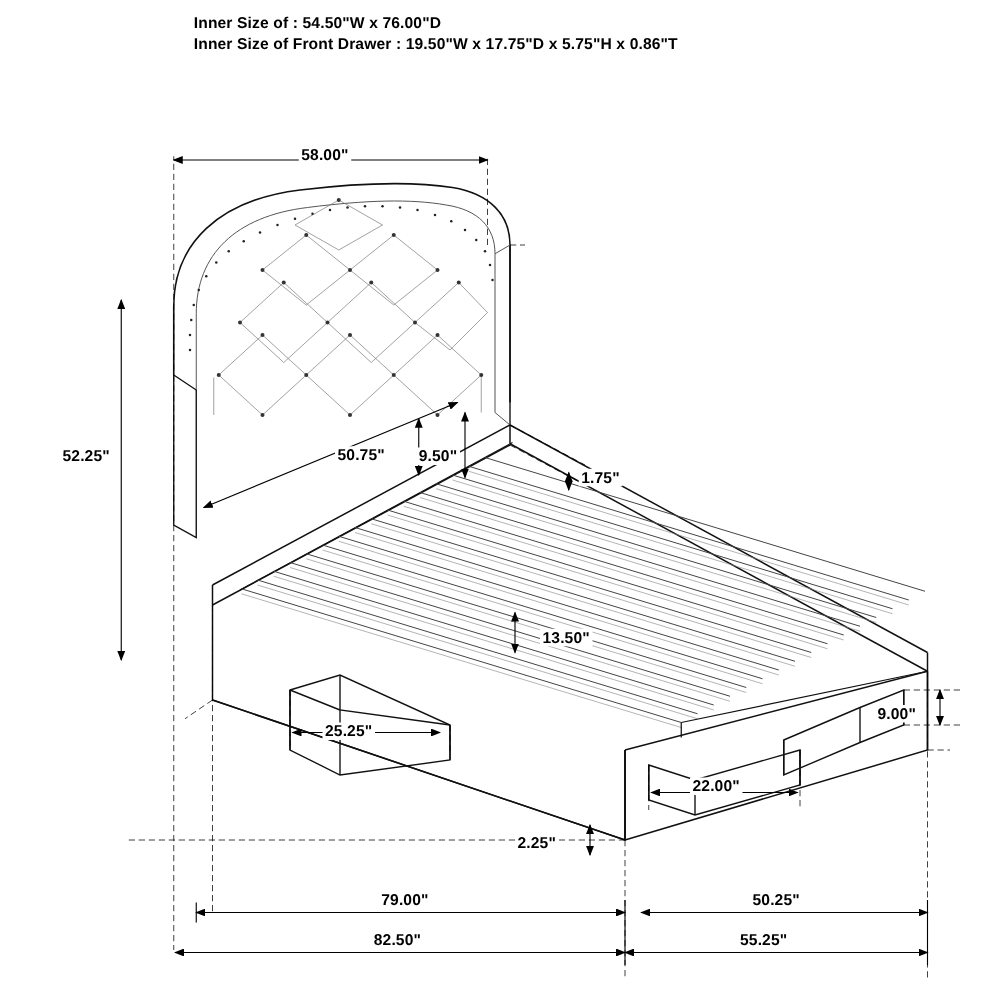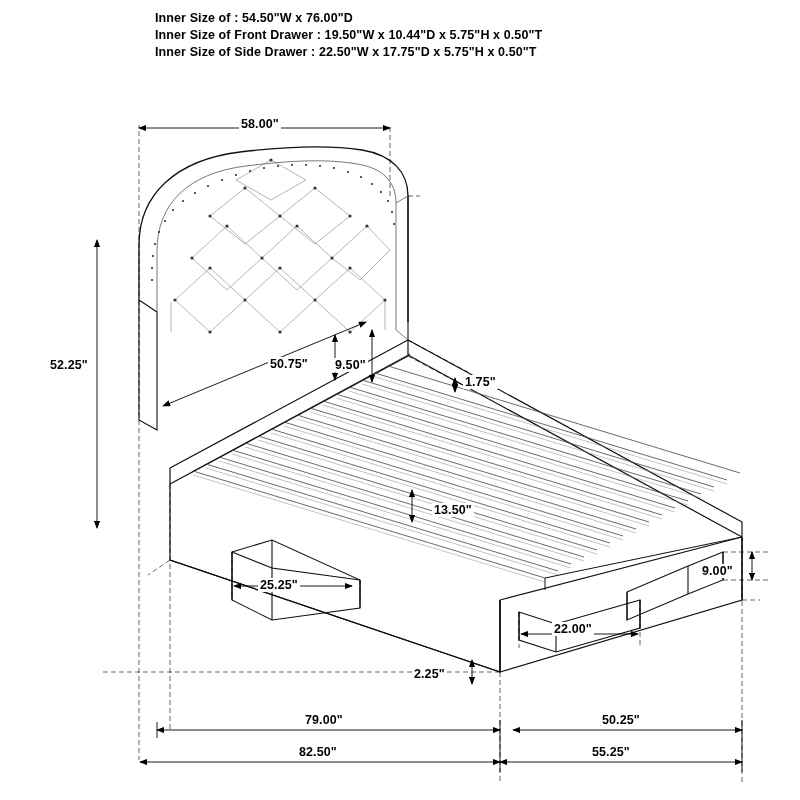--- a/index.html
+++ b/index.html
@@ -45,22 +45,21 @@
     letter-spacing: 0.1px;
   }
 </style>
 </head>
 <body>
 
 <div id="page">
 
   <div id="spec-block">
     <div>Inner Size of : 54.50"W x 76.00"D</div>
-    <div>Inner Size of Front Drawer : 19.50"W x 10.44"D x 5.75"H x 0.50"T</div>
-    <div>Inner Size of Side Drawer : 22.50"W x 17.75"D x 5.75"H x 0.50"T</div>
+    <div>Inner Size of Front Drawer : 19.50"W x 17.75"D x 5.75"H x 0.86"T</div>
   </div>
 
   <svg id="drawing" viewBox="0 0 800 800">
     <defs>
       <marker id="arrH" markerWidth="9" markerHeight="7" refX="8" refY="3.5" orient="auto">
         <path d="M0,0 L9,3.5 L0,7 z" fill="#000"></path>
       </marker>
       <marker id="arrHs" markerWidth="9" markerHeight="7" refX="1" refY="3.5" orient="auto">
         <path d="M9,0 L0,3.5 L9,7 z" fill="#000"></path>
       </marker>

